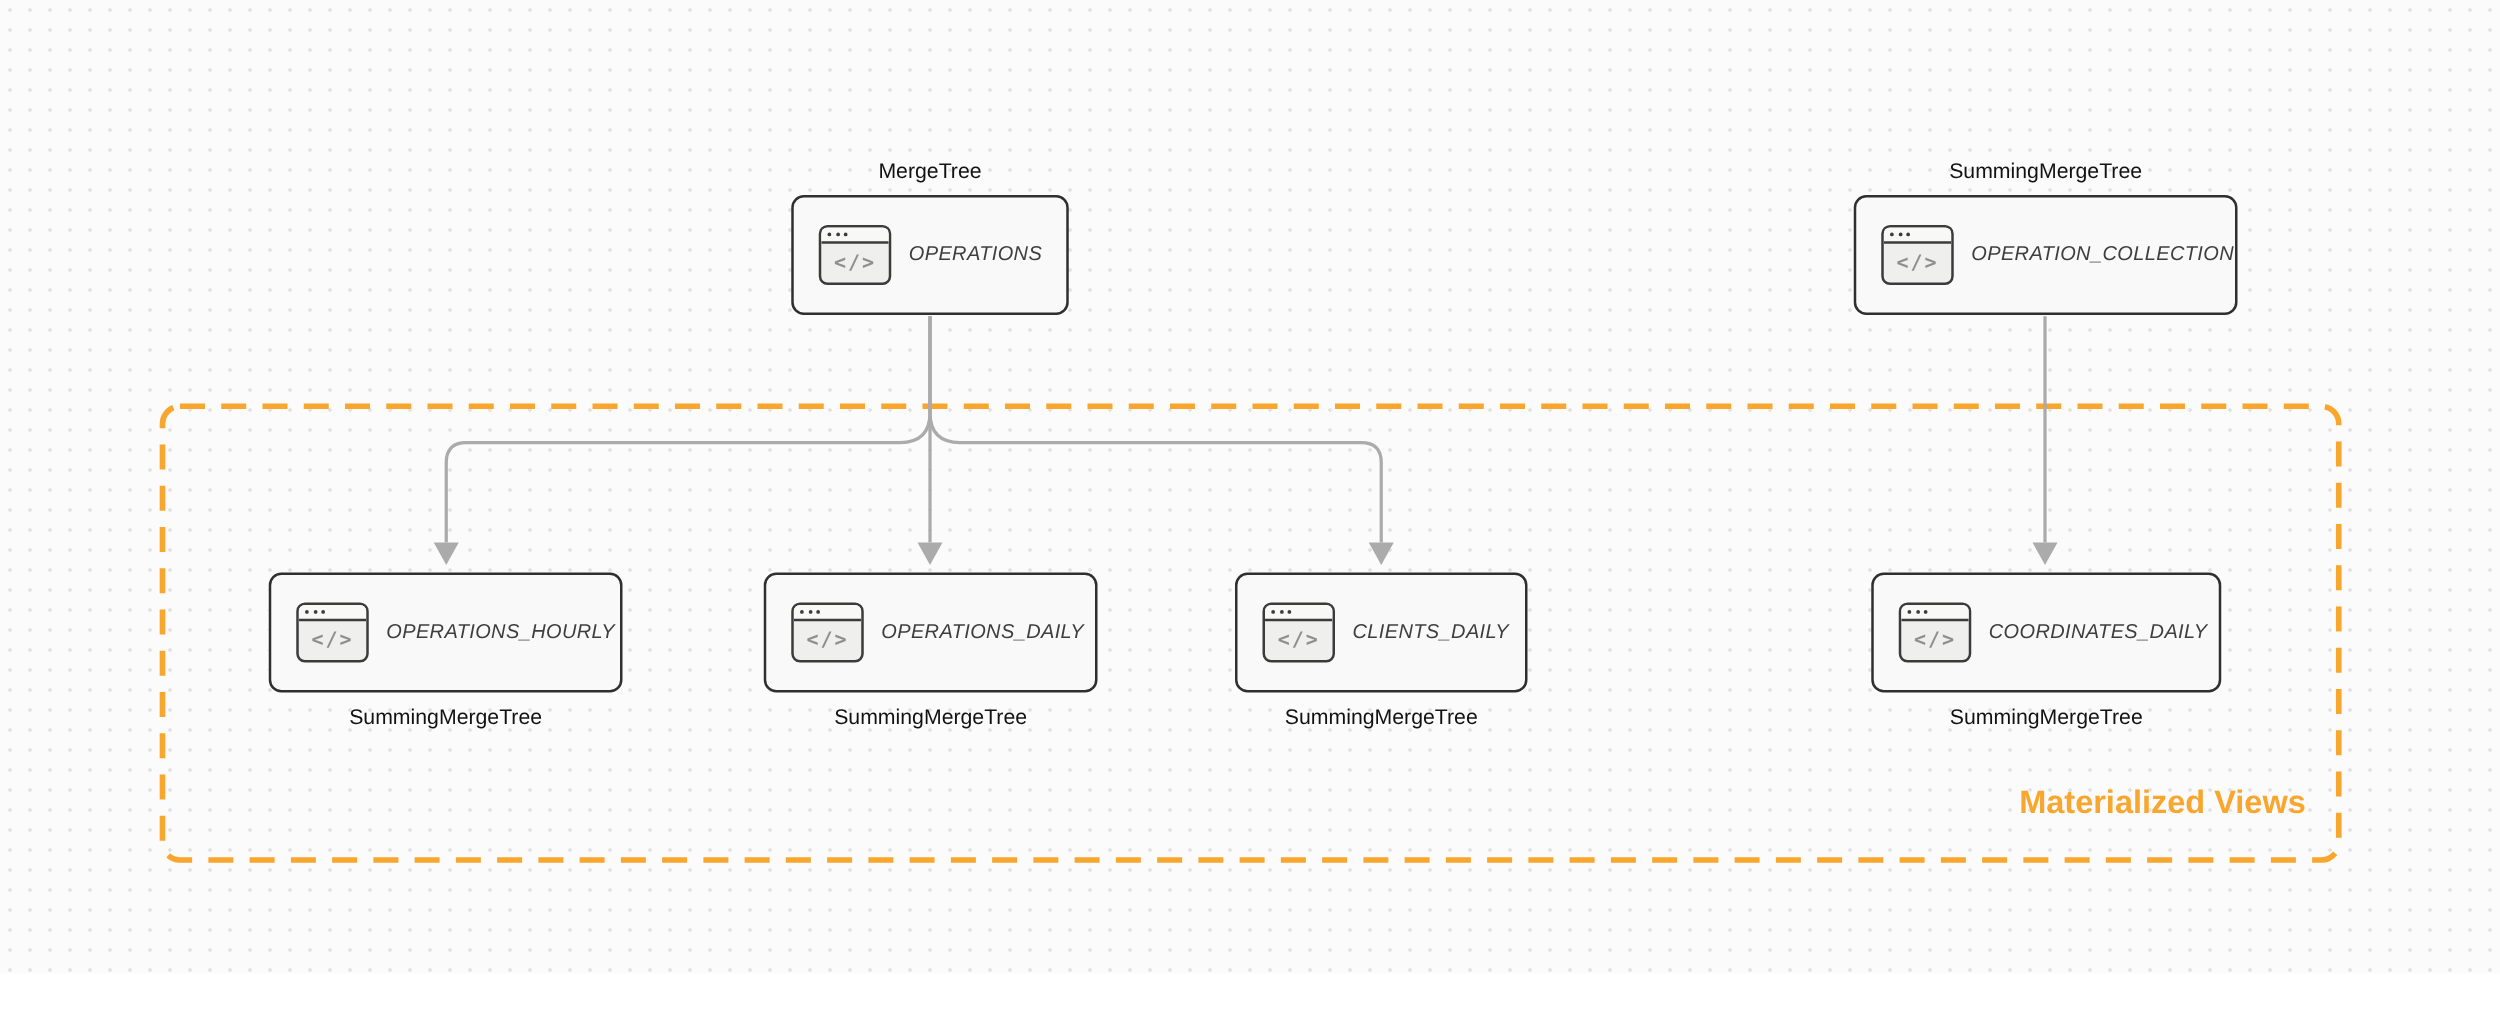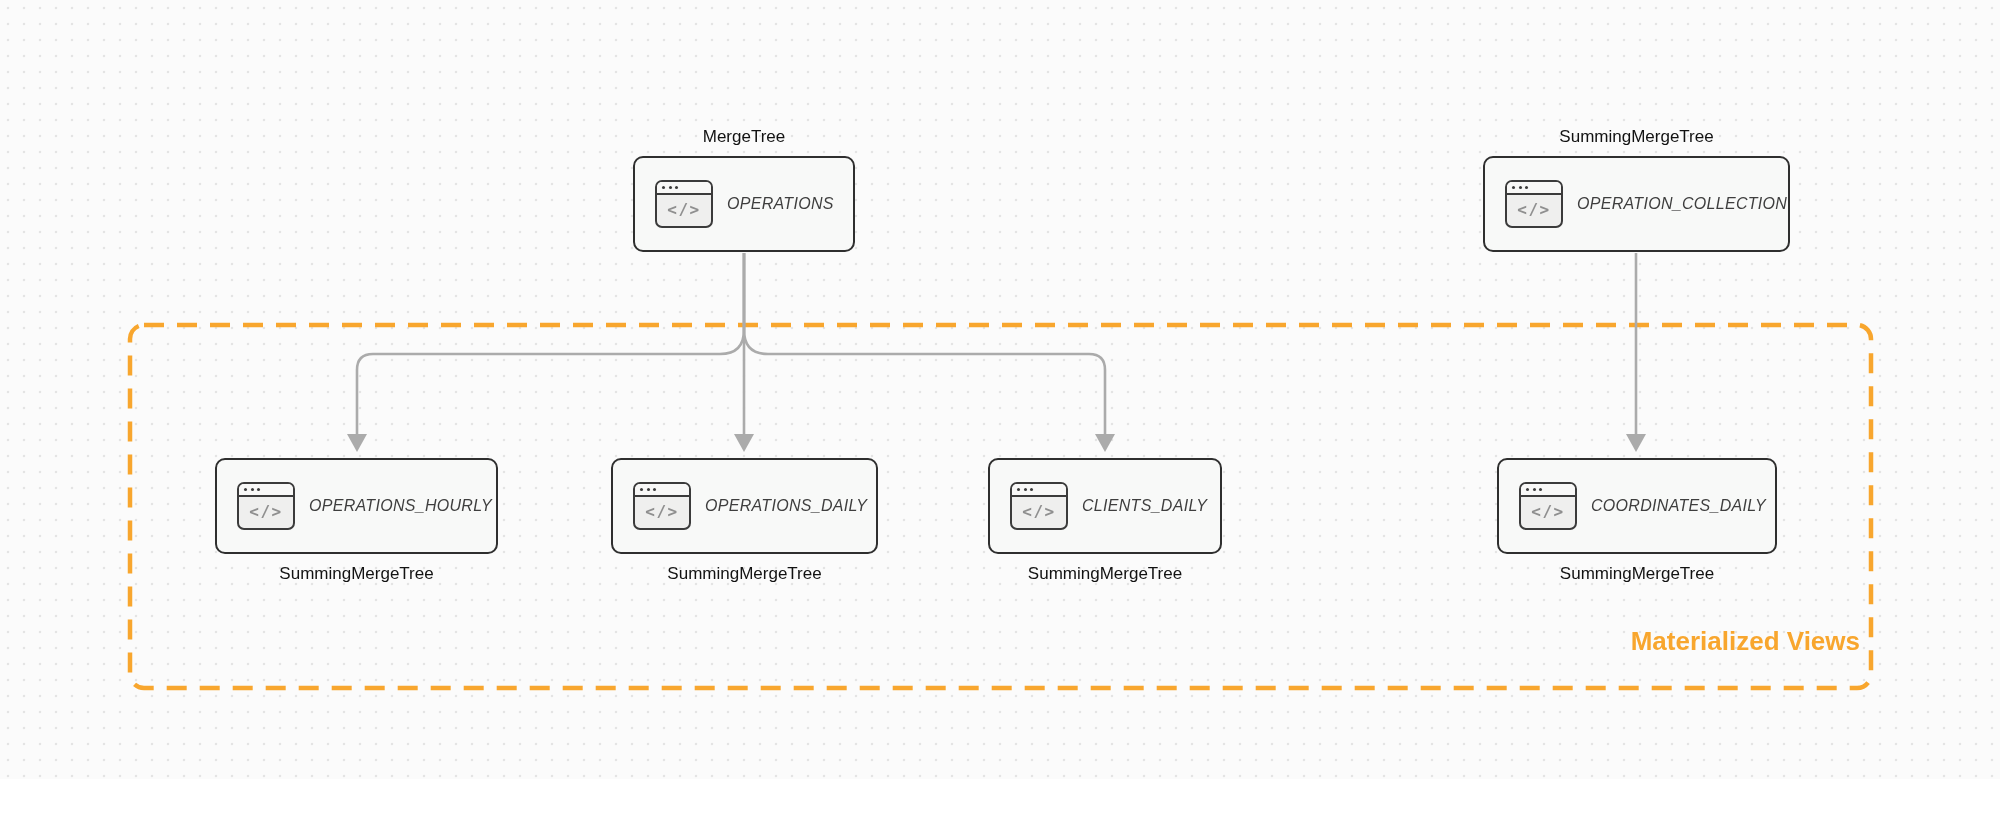--- a/index.html
+++ b/index.html
@@ -95,21 +95,21 @@
     letter-spacing: 1.5px;
     color: #8F8F8F;
     padding-bottom: 2px;
   }
 
   .group-label {
     position: absolute;
     left: 1600px;
     top: 625px;
     width: 260px;
-    text-align: right;
+    text-align: center;
     font-size: 26px;
     font-weight: 600;
     color: #F8A62E;
     line-height: 32px;
   }
 </style>
 </head>
 <body>
 
 <div class="canvas">

